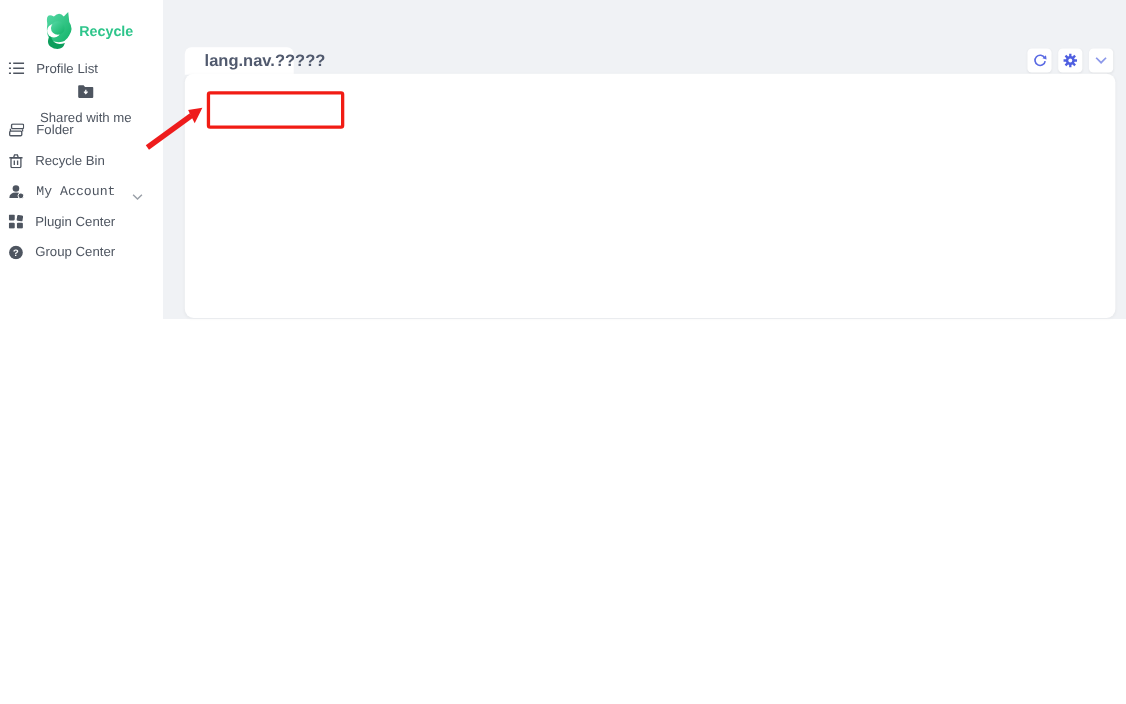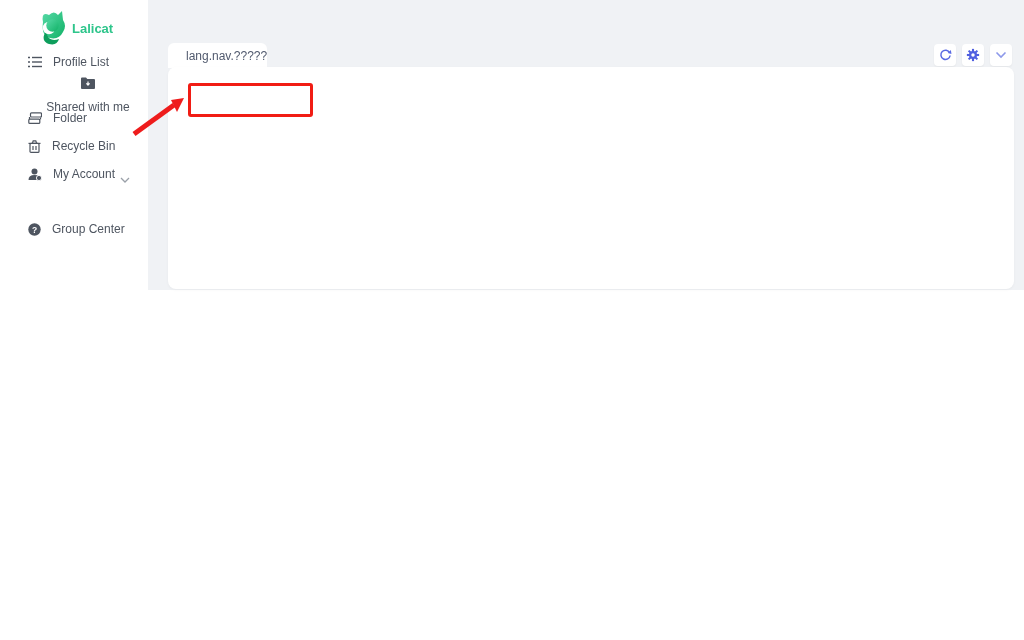--- a/index.html
+++ b/index.html
@@ -8,28 +8,28 @@
   .abs { position:absolute; }
 
   
   .main-bg { left:148px; top:0; width:876px; height:290px; background:#f0f2f5; }
   .sidebar { left:0; top:0; width:148px; height:640px; background:#fff; z-index:3; }
   .panel { left:168px; top:67px; width:846px; height:222px; background:#fff; border-radius:8px; box-shadow:0 1px 3px rgba(0,0,0,0.04); z-index:2; }
 
   
   .logo { position:absolute; left:34px; top:8px; width:110px; height:40px; display:flex; align-items:center; gap:4px; }
   .logo-text { color:#2ec58b; font-size:13px; font-weight:bold; }
-  .nav-item { position:absolute; left:0; width:148px; height:26px; display:flex; align-items:center; padding-left:28px; gap:11px; cursor:pointer; }
+  .nav-item { position:absolute; left:0; width:148px; height:26px; display:flex; align-items:center; padding-left:8px; gap:11px; cursor:pointer; }
   .nav-item .lbl { font-size:12px; color:#4e5560; }
   .nav-item svg { flex:0 0 auto; }
   .nav-chev { position:absolute; right:18px; top:8px; }
 
   
   .tab { left:168px; top:43px; width:99px; height:25px; background:#fff; border-radius:6px 6px 0 0; display:flex; align-items:center; gap:6px; padding-left:12px; z-index:2; }
-  .tab .lbl { font-size:12px; color:#515a6e; }
+  .tab .lbl { font-size:15px; color:#515a6e;font-weight:bold; }
   .winbtn { width:22px; height:22px; background:#fff; border:none; border-radius:4px; display:flex; align-items:center; justify-content:center; cursor:pointer; box-shadow:0 1px 2px rgba(0,0,0,0.05); padding:0; }
 
   
   .btn { border:none; border-radius:4px; font-size:12px; font-weight:bold; color:#fff; display:flex; align-items:center; justify-content:center; gap:7px; cursor:pointer; font-family:"Liberation Sans",sans-serif; }
   .btn-blue { background:#3c4ddf; }
   .btn-green { background:#1cbe68; }
   .btn-ghost { background:#fff; border:1px solid #dcdee2; color:#c2c6cd; font-weight:normal; display:flex; align-items:center; justify-content:center; gap:6px; border-radius:4px; font-size:12px; cursor:not-allowed; font-family:"Liberation Sans",sans-serif; }
   .hl-box { left:188px; top:83px; width:125px; height:34px; border:3px solid #f11c14; border-radius:3px; z-index:5; pointer-events:none; }
   .counter { font-size:13px; color:#515a6e; }
   .search-lbl { font-size:13px; color:#515a6e; }
@@ -80,21 +80,21 @@
           <linearGradient id="lg1" x1="0" y1="0" x2="1" y2="1">
             <stop offset="0" stop-color="#57d9a6"></stop>
               <stop offset="1" stop-color="#11b267"></stop>
           </linearGradient>
         </defs>
         <path d="M9 13 Q7 2 15 6 Q20 1 24 6 L28 2 L29 11 Q33 17 29 23 Q25 31 16 29 Q7 27 9 13 Z" fill="url(#lg1)"></path>
         <path d="M12 22 Q6 32 15 35 Q23 37 25 30 Q16 33 13 26 Z" fill="#0d9e5c"></path>
         <circle cx="15" cy="19" r="6.2" fill="#ffffff"></circle>
         <circle cx="18.5" cy="16.5" r="6.2" fill="url(#lg1)"></circle>
       </svg>
-      <span class="logo-text">Lalicat</span>
+      <span class="logo-text">Recycle</span>
     </div>
 
     <div class="nav-item" style="top:49px;">
       <svg width="14" height="12" viewBox="0 0 14 12">
         <g stroke="#4e5560" stroke-width="1.4">
             <line x1="4" y1="1.5" x2="14" y2="1.5"></line>
             <line x1="4" y1="6" x2="14" y2="6"></line>
             <line x1="4" y1="10.5" x2="14" y2="10.5"></line>
             <line x1="0" y1="1.5" x2="2" y2="1.5"></line>
             <line x1="0" y1="6" x2="2" y2="6"></line>
@@ -130,34 +130,45 @@
         <g fill="none" stroke="#4e5560" stroke-width="1.2">
           <rect x="2.5" y="0.8" width="11" height="4.2" rx="1"></rect>
           <rect x="0.8" y="7.2" width="11" height="4.2" rx="1"></rect>
           <line x1="1.5" y1="5" x2="1.5" y2="7"></line>
             <line x1="12.5" y1="5.5" x2="12.5" y2="7.5"></line>
         </g>
       </svg>
       <span class="lbl">Folder</span>
     </div>
 
-    <div class="nav-item" style="top:161px;">
+    <div class="nav-item" style="top:161px;font-family:Liberation Mono, monospace;">
       <svg width="14" height="13" viewBox="0 0 14 13">
         <circle cx="6.5" cy="3.4" r="3" fill="#4e5560"></circle>
         <path d="M0.5 12 Q0.5 7 6.5 7 Q12.5 7 12.5 12 Z" fill="#4e5560"></path>
         <circle cx="11" cy="10" r="2.6" fill="#4e5560" stroke="#fff" stroke-width="0.9"></circle>
       </svg>
       <span class="lbl">My Account</span>
       <span class="nav-chev">
         <svg width="10" height="6" viewBox="0 0 10 6">
             <polyline points="1,1 5,5 9,1" fill="none" stroke="#9aa0a8" stroke-width="1.3"></polyline>
           </svg>
       </span>
     </div>
 
+    <div class="nav-item" style="top:188px;">
+      <svg width="13" height="13" viewBox="0 0 13 13">
+        <g fill="#4e5560">
+            <rect x="0" y="0" width="5.4" height="5.4" rx="1"></rect>
+            <rect x="7.4" y="0.6" width="5.4" height="5.4" rx="1" transform="rotate(8 10 3)"></rect>
+            <rect x="0" y="7.4" width="5.4" height="5.4" rx="1"></rect>
+            <rect x="7.4" y="7.4" width="5.4" height="5.4" rx="1"></rect>
+          </g>
+      </svg>
+      <span class="lbl">Plugin Center</span>
+    </div>
 
     <div class="nav-item" style="top:216px;">
       <svg width="13" height="13" viewBox="0 0 13 13">
         <circle cx="6.5" cy="6.5" r="6.2" fill="#4e5560"></circle>
         <text x="6.5" y="9.6" text-anchor="middle" font-size="8.5" font-weight="bold" fill="#fff" font-family="Liberation Sans, sans-serif">?</text>
       </svg>
       <span class="lbl">Group Center</span>
     </div>
   </aside>
 

